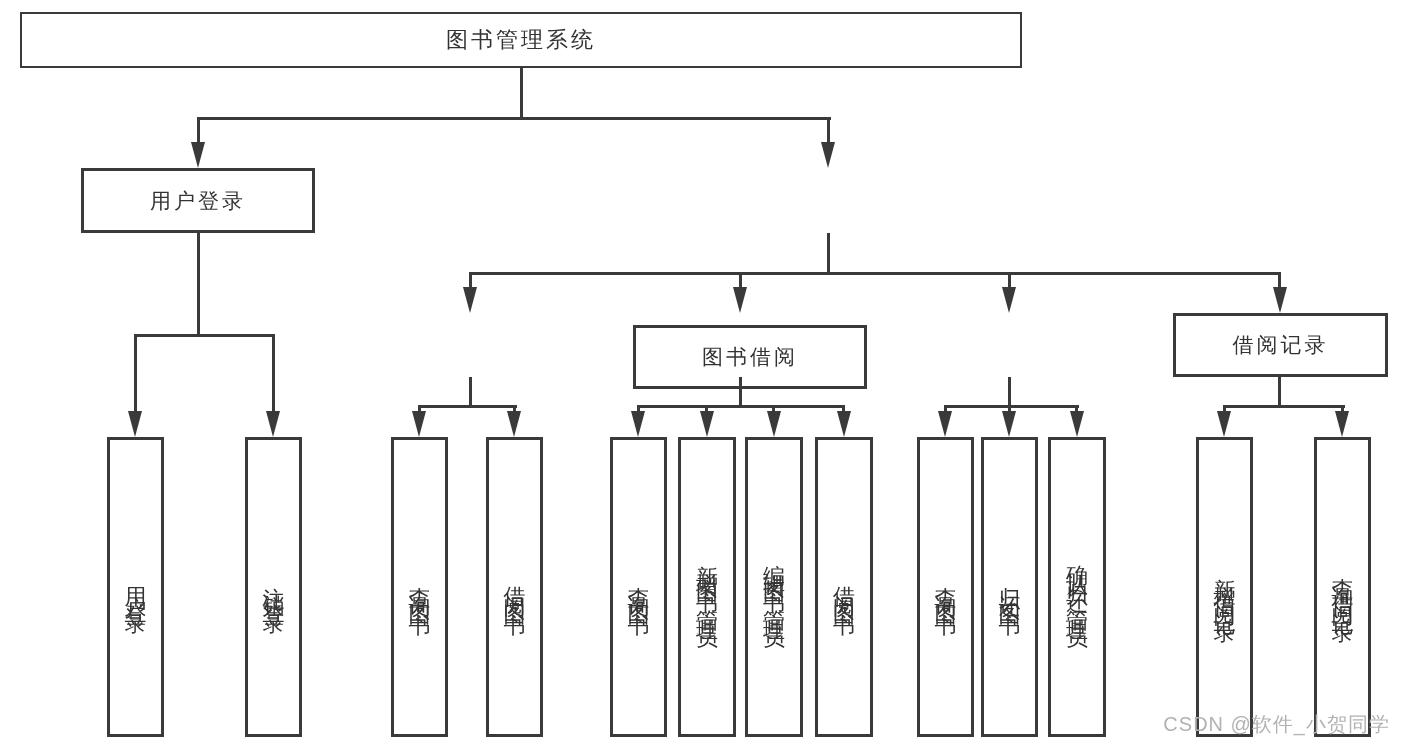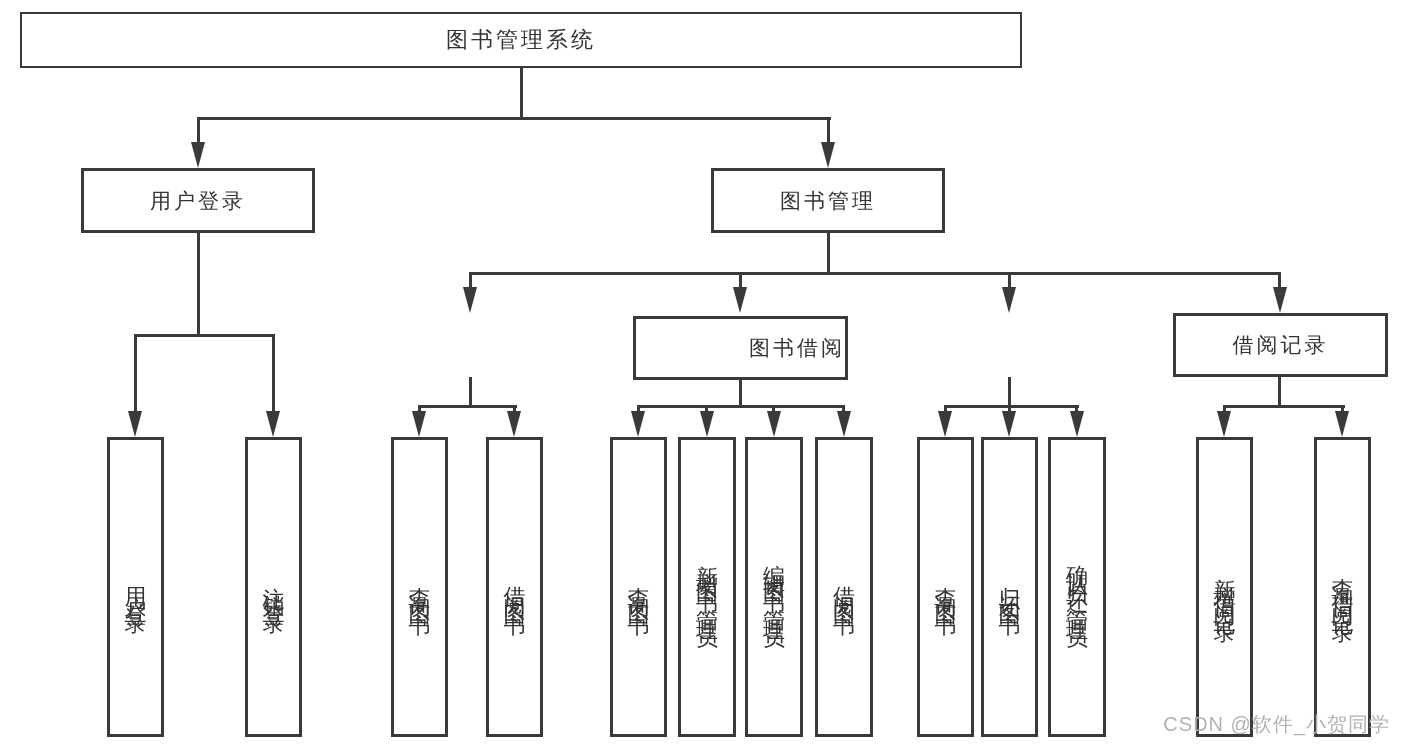--- a/index.html
+++ b/index.html
@@ -62,23 +62,20 @@
     <div class="line" style="left:197px;top:117px;width:634px;height:3px;"></div>
     <div class="line" style="left:197px;top:117px;width:3px;height:32px;"></div>
     <div class="arrow" style="left:191px;top:142px;"></div>
     <div class="line" style="left:827px;top:117px;width:3px;height:32px;"></div>
     <div class="arrow" style="left:821px;top:142px;"></div>
   </div>
 
   <div class="box hlabel" style="left:81px;top:168px;width:234px;height:65px;">
     <span>用户登录</span>
   </div>
-  <div class="box hlabel" style="left:711px;top:168px;width:234px;height:65px;">
-    <span>图书管理</span>
-  </div>
 
   <div>
     <div class="line" style="left:197px;top:233px;width:3px;height:104px;"></div>
     <div class="line" style="left:134px;top:334px;width:141px;height:3px;"></div>
     <div class="line" style="left:134px;top:334px;width:3px;height:82px;"></div>
     <div class="arrow" style="left:128px;top:411px;"></div>
     <div class="line" style="left:272px;top:334px;width:3px;height:82px;"></div>
     <div class="arrow" style="left:266px;top:411px;"></div>
   </div>
 
@@ -88,21 +85,21 @@
     <div class="line" style="left:469px;top:272px;width:3px;height:18px;"></div>
     <div class="arrow" style="left:463px;top:287px;"></div>
     <div class="line" style="left:739px;top:272px;width:3px;height:18px;"></div>
     <div class="arrow" style="left:733px;top:287px;"></div>
     <div class="line" style="left:1008px;top:272px;width:3px;height:18px;"></div>
     <div class="arrow" style="left:1002px;top:287px;"></div>
     <div class="line" style="left:1278px;top:272px;width:3px;height:18px;"></div>
     <div class="arrow" style="left:1273px;top:287px;"></div>
   </div>
 
-  <div class="box hlabel" style="left:633px;top:316px;width:215px;height:64px;justify-content:flex-end;">
+  <div class="box hlabel" style="left:633px;top:325px;width:234px;height:64px;">
     <span>图书借阅</span>
   </div>
   <div class="box hlabel" style="left:1173px;top:313px;width:215px;height:64px;">
     <span>借阅记录</span>
   </div>
 
   <div>
     <div class="line" style="left:469px;top:377px;width:3px;height:30px;"></div>
     <div class="line" style="left:418px;top:405px;width:99px;height:3px;"></div>
     <div class="line" style="left:418px;top:405px;width:3px;height:11px;"></div>

